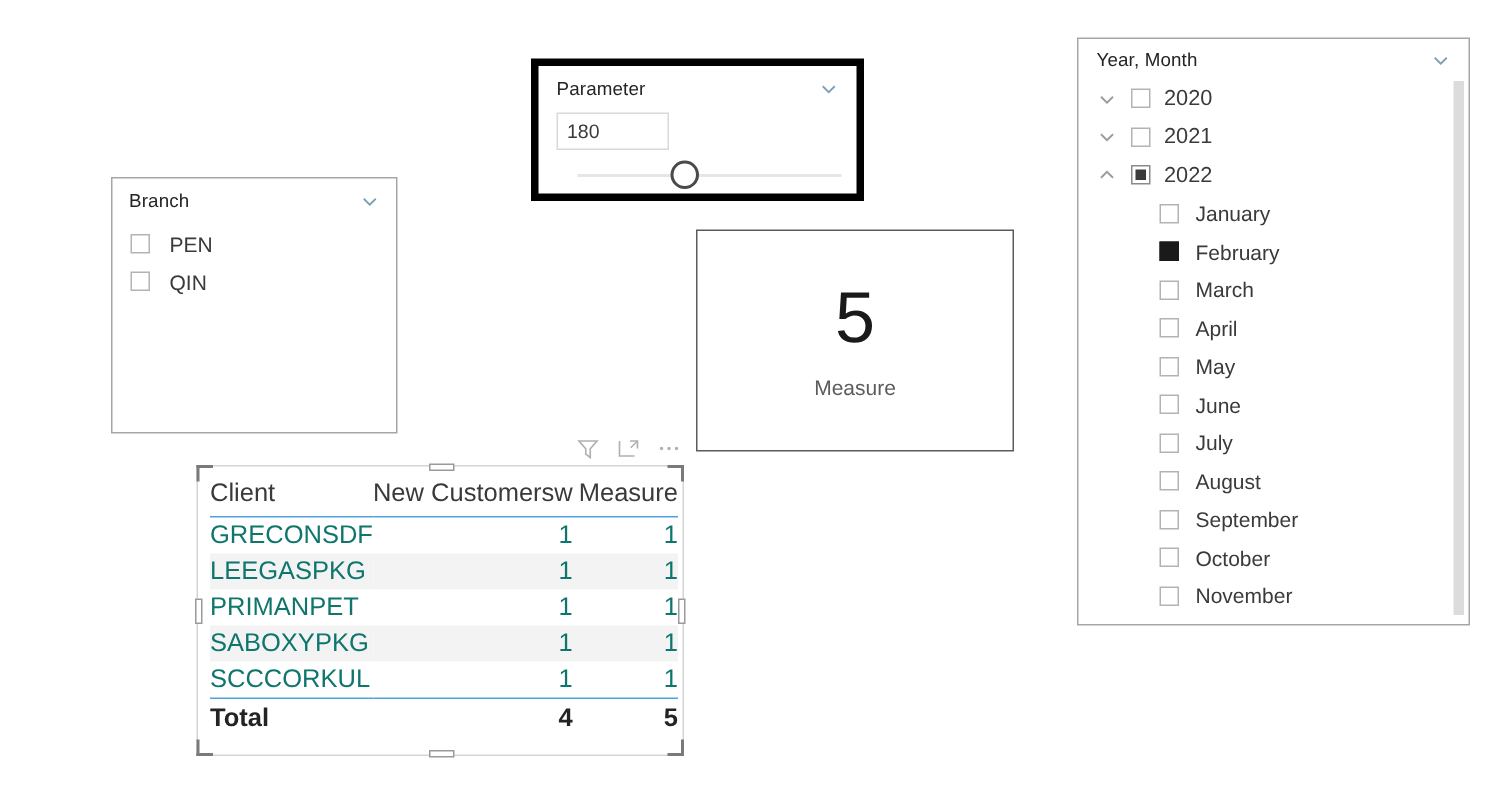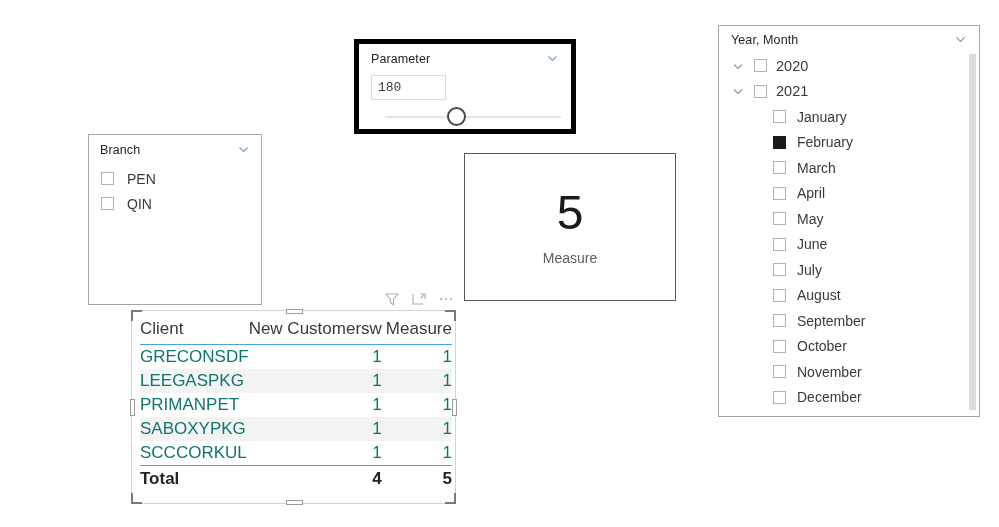--- a/index.html
+++ b/index.html
@@ -20,21 +20,21 @@
   .panel {
     position: absolute;
     background: #ffffff;
     box-sizing: border-box;
   }
   .slicer-panel {
     border: 1px solid #a6a6a6;
   }
   .slicer-header {
     display: flex;
-    align-items: flex-start;
+    align-items: flex-end;
     justify-content: space-between;
   }
   .slicer-title {
     font-size: 12.5px;
     color: #252423;
     letter-spacing: .1px;
   }
   .chev {
     width: 13px;
     height: 13px;
@@ -72,25 +72,24 @@
     background: #3b3b3b;
   }
   .cb-label {
     font-size: 14px;
     color: #3b3a39;
     white-space: nowrap;
   }
 
   
   #branch-slicer {
-    left: 88px;
+    left: 74px;
     top: 118px;
-    width: 174px;
+    width: 191px;
     height: 171px;
-    margin-top: 16px;
   }
   #branch-slicer .slicer-header {
     margin: 8px 11px 0 11px;
   }
   #branch-slicer .cb-row {
     margin: 0 0 0 12px;
     height: 25px;
     gap: 13px;
   }
   #branch-slicer .list { margin-top: 9px; text-align: center; }
@@ -105,21 +104,21 @@
   }
   #parameter-panel .slicer-header {
     margin: 8px 12px 0 12px;
   }
   #param-input {
     margin: 9px 0 0 12px;
     width: 75px;
     height: 25px;
     border: 1px solid #d9d9d9;
     box-sizing: border-box;
-    font-family: Liberation Mono, monospace;
+    font-family: Liberation Sans, sans-serif;
     font-size: 13px;
     color: #3b3a39;
     padding: 0 6px;
     background: #ffffff;
     outline: none;
   }
   .slider-wrap {
     position: absolute;
     left: 26px;
     top: 60px;
@@ -430,20 +429,29 @@
     <div class="tree-row year">
       <span class="exp">
         <svg viewBox="0 0 14 14" width="14" height="14">
             <polyline points="3,5.5 7,9.5 11,5.5" fill="none" stroke="#9a9a9a" stroke-width="1.2"></polyline>
           </svg>
       </span>
       <span class="cb"></span>
       <span class="cb-label">2021</span>
     </div>
 
+    <div class="tree-row year">
+      <span class="exp">
+        <svg viewBox="0 0 14 14" width="14" height="14">
+            <polyline points="3,8.5 7,4.5 11,8.5" fill="none" stroke="#9a9a9a" stroke-width="1.2"></polyline>
+          </svg>
+      </span>
+      <span class="cb partial"></span>
+      <span class="cb-label">2022</span>
+    </div>
 
     <div class="tree-row month">
       <span class="cb"></span>
       <span class="cb-label">January</span>
     </div>
     <div class="tree-row month">
       <span class="cb checked"></span>
       <span class="cb-label">February</span>
     </div>
     <div class="tree-row month">

